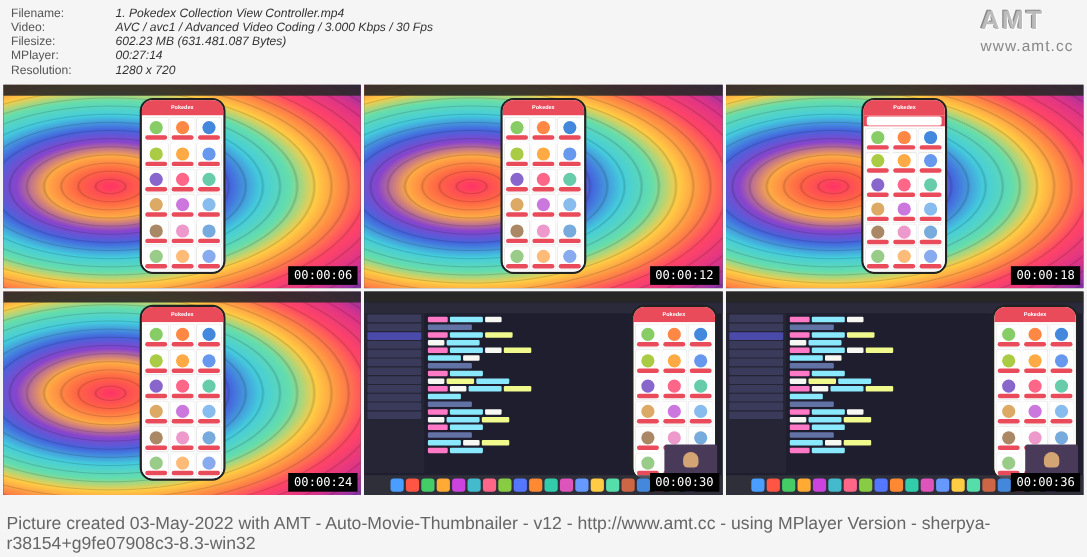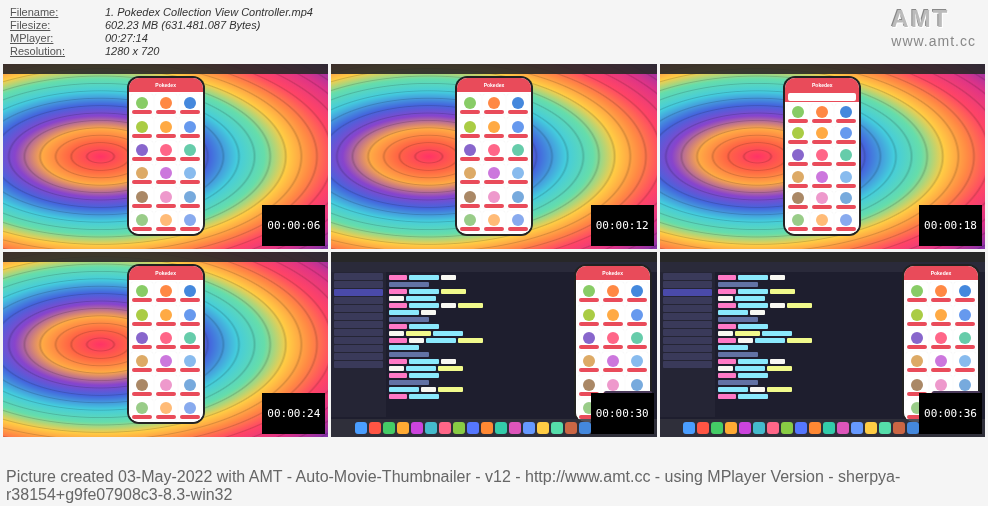--- a/index.html
+++ b/index.html
@@ -1,19 +1,19 @@
 <!DOCTYPE html>
 <html><head>
 <meta charset="utf-8">
 <style>
 * { margin: 0; padding: 0; box-sizing: border-box; }
 body { width: 988px; height: 506px; background: #f5f5f5; font-family: Arial, sans-serif; font-size: 11px; color: #333; position: relative; }
 .header { padding: 6px 10px 4px; background: #f5f5f5; }
 .meta-row { display: flex; margin-bottom: 1px; }
-.meta-label { width: 95px; color: #555; text-decoration: underline; }
+.meta-label { width: 95px; color: #555; }
 .meta-value { color: #333; font-style: italic; }
 .logo { position: absolute; top: 5px; right: 12px; }
 .logo-text { font-size: 24px; font-weight: bold; color: #bbb; letter-spacing: 2px; text-shadow: 1px 1px 0 #fff, -1px -1px 0 #888; }
 .logo-url { font-size: 14px; color: #888; letter-spacing: 1px; }
 .grid { display: grid; grid-template-columns: repeat(3, 1fr); gap: 3px; padding: 2px 3px; }
 .thumb { position: relative; height: 185px; background: #333; overflow: hidden; }
 .wave-bg { position: absolute; inset: 0; background: radial-gradient(ellipse 120% 100% at 30% 50%, #ff3366 0%, #ff6644 8%, #ffaa44 15%, #8844cc 22%, #4466dd 28%, #44ccdd 35%, #66ddaa 42%, #ffcc44 48%, #ff8844 54%, #ff4466 60%, #dd3388 68%, #8833aa 76%, #4455cc 84%, #3399cc 92%, #66ccbb 100%); }
 .wave-bg::before { content: ''; position: absolute; inset: 0; background: repeating-radial-gradient(ellipse 120% 100% at 30% 50%, transparent 0%, transparent 3%, rgba(0,0,0,0.15) 3.5%, transparent 4%); }
 .menubar { position: absolute; top: 0; left: 0; right: 0; height: 10px; background: rgba(40,40,40,0.9); }
 .phone { position: absolute; left: 50%; top: 12px; transform: translateX(-50%); width: 78px; height: 160px; background: #222; border-radius: 12px; padding: 2px; }
@@ -36,30 +36,34 @@
 .tk-kw { background: #ff79c6; width: 18px; }
 .tk-id { background: #8be9fd; width: 30px; }
 .tk-st { background: #f1fa8c; width: 25px; }
 .tk-cm { background: #6272a4; width: 40px; }
 .tk-pl { background: #f8f8f2; width: 15px; }
 .xcode-phone { position: absolute; right: 5px; top: 12px; width: 78px; height: 160px; background: #222; border-radius: 12px; padding: 2px; }
 .dock { position: absolute; bottom: 0; left: 0; right: 0; height: 18px; background: rgba(50,50,60,0.85); display: flex; align-items: center; justify-content: center; gap: 2px; padding: 0 20px; }
 .dock-icon { width: 12px; height: 12px; border-radius: 3px; }
 .webcam { position: absolute; bottom: 18px; right: 5px; width: 48px; height: 28px; background: #4a3a5a; border-radius: 2px; display: flex; align-items: center; justify-content: center; }
 .webcam-person { width: 14px; height: 14px; background: #d4a574; border-radius: 50% 50% 30% 30%; }
-.timestamp { position: absolute; bottom: 3px; right: 3px; background: #000; color: #fff; padding: 14px 5px; font-size: 11px; font-family: monospace; }
+.timestamp { position: absolute; bottom: 3px; right: 3px; background: #000; color: #fff; padding: 2px 5px; font-size: 11px; font-family: monospace; }
 .footer { position: absolute; bottom: 2px; left: 6px; font-size: 16px; color: #666; }
 </style>
 </head>
 <body>
 
 <div class="header">
   <div class="meta-row">
       <span class="meta-label">Filename:</span>
       <span class="meta-value">1. Pokedex Collection View Controller.mp4</span>
+    </div>
+  <div class="meta-row">
+      <span class="meta-label">Video:</span>
+      <span class="meta-value">AVC / avc1 / Advanced Video Coding / 3.000 Kbps / 30 Fps</span>
     </div>
   <div class="meta-row">
       <span class="meta-label">Filesize:</span>
       <span class="meta-value">602.23 MB (631.481.087 Bytes)</span>
     </div>
   <div class="meta-row">
       <span class="meta-label">MPlayer:</span>
       <span class="meta-value">00:27:14</span>
     </div>
   <div class="meta-row">

